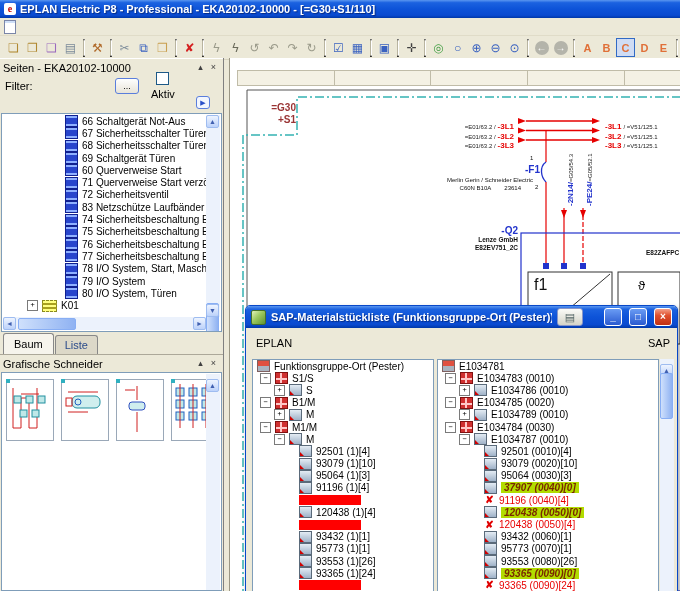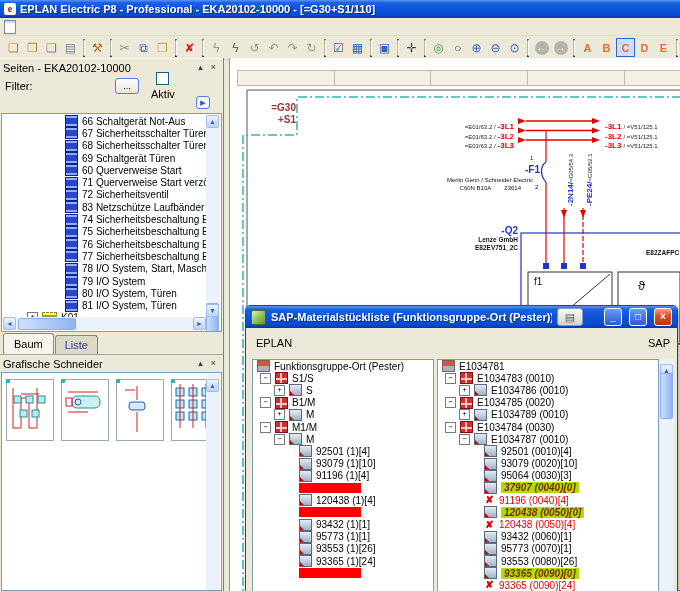--- a/index.html
+++ b/index.html
@@ -80,21 +80,21 @@
   .rot{position:absolute;transform:rotate(-90deg);transform-origin:0 0;white-space:nowrap;}
   .structlbl{font-size:10px;font-weight:bold;color:#9a3434;text-align:right;line-height:12px;}
   .wl-host .wl{height:9.6px;text-align:right;}
   .wr-host .wr{height:9.6px;text-align:left;}
   .xref{font-size:6px;color:#222;}
   .wname{font-size:8px;font-weight:bold;color:#e60000;padding:0 2px;}
   .devname{font-size:10px;font-weight:bold;color:#2233cc;}
   .tinyb{font-size:6.5px;font-weight:bold;color:#111;}
   .tiny{font-size:6px;color:#111;}
   .potname{font-size:8px;font-weight:bold;color:#2233cc;}
-  .innerlbl{font-size:10px;color:#111;}
+  .innerlbl{font-size:16px;color:#111;}
 
   
   .dialog{position:absolute;left:245px;top:305px;width:431px;height:286px;background:#ece9d8;border-radius:5px 5px 0 0;box-shadow:2px 3px 5px rgba(0,0,0,.35);overflow:hidden;border:1px solid #0848c8;}
   .dlg-titlebar{height:22px;background:linear-gradient(180deg,#5a96f0 0%,#1b62e0 15%,#0d53d8 50%,#0a4ad0 85%,#0038a8 100%);display:flex;align-items:center;padding:0 5px;gap:5px;}
   .cube-icon{width:13px;height:13px;background:linear-gradient(135deg,#e2f2bc 0%,#9cc85e 45%,#5e9432 100%);border:1px solid #46702a;border-radius:2px;flex:0 0 auto;}
   .dlg-title{flex:1;color:#fff;font-size:11px;font-weight:bold;white-space:nowrap;overflow:hidden;text-shadow:1px 1px 1px rgba(0,20,80,.6);}
   .dlg-print{width:26px;height:18px;background:linear-gradient(#fbfbf8,#d4d4c8);border:1px solid #8896c8;border-radius:3px;font-size:11px;color:#566;text-align:center;line-height:16px;padding:0;margin-right:14px;}
   .dlg-btn{width:18px;height:18px;border-radius:3px;border:1px solid #fff;color:#fff;font-size:10px;font-weight:bold;line-height:16px;text-align:center;background:linear-gradient(#6a9cf4,#2a5ad0);padding:0;margin-left:2px;}
   .dlg-btn.close{background:linear-gradient(#f2a08a 0%,#e0502e 40%,#c03014 100%);}
   .dlg-inner{position:absolute;top:22px;left:3px;right:3px;bottom:0;}
@@ -355,25 +355,20 @@
             <span class="icon"></span>
             <span class="lbl">79 I/O System</span>
           </div>
 
           <div class="srow lvl2 ic-page">
 
             <span class="icon"></span>
             <span class="lbl">80 I/O System, Türen</span>
           </div>
 
-          <div class="srow lvl2 ic-page">
-
-            <span class="icon"></span>
-            <span class="lbl">81 I/O System, Türen</span>
-          </div>
 
           <div class="srow lvl0 ic-locbox">
             <span class="exp">+</span>
             <span class="icon"></span>
             <span class="lbl">K01</span>
           </div>
 
         </div>
       <div class="vsb">
         <button class="sb-btn">▲</button>
@@ -624,20 +619,25 @@
             <span class="icon"></span>
             <span class="lbl">92501 (1)[4]</span>
           </div>
 
           <div class="drow lvl3 ic-part">
 
             <span class="icon"></span>
             <span class="lbl">93079 (1)[10]</span>
           </div>
 
+          <div class="drow lvl3 ic-part">
+
+            <span class="icon"></span>
+            <span class="lbl">95064 (1)[3]</span>
+          </div>
 
           <div class="drow lvl3 ic-part">
 
             <span class="icon"></span>
             <span class="lbl">91196 (1)[4]</span>
           </div>
 
           <div class="drow lvl3 redblock">
 
             <span class="lbl"></span>

